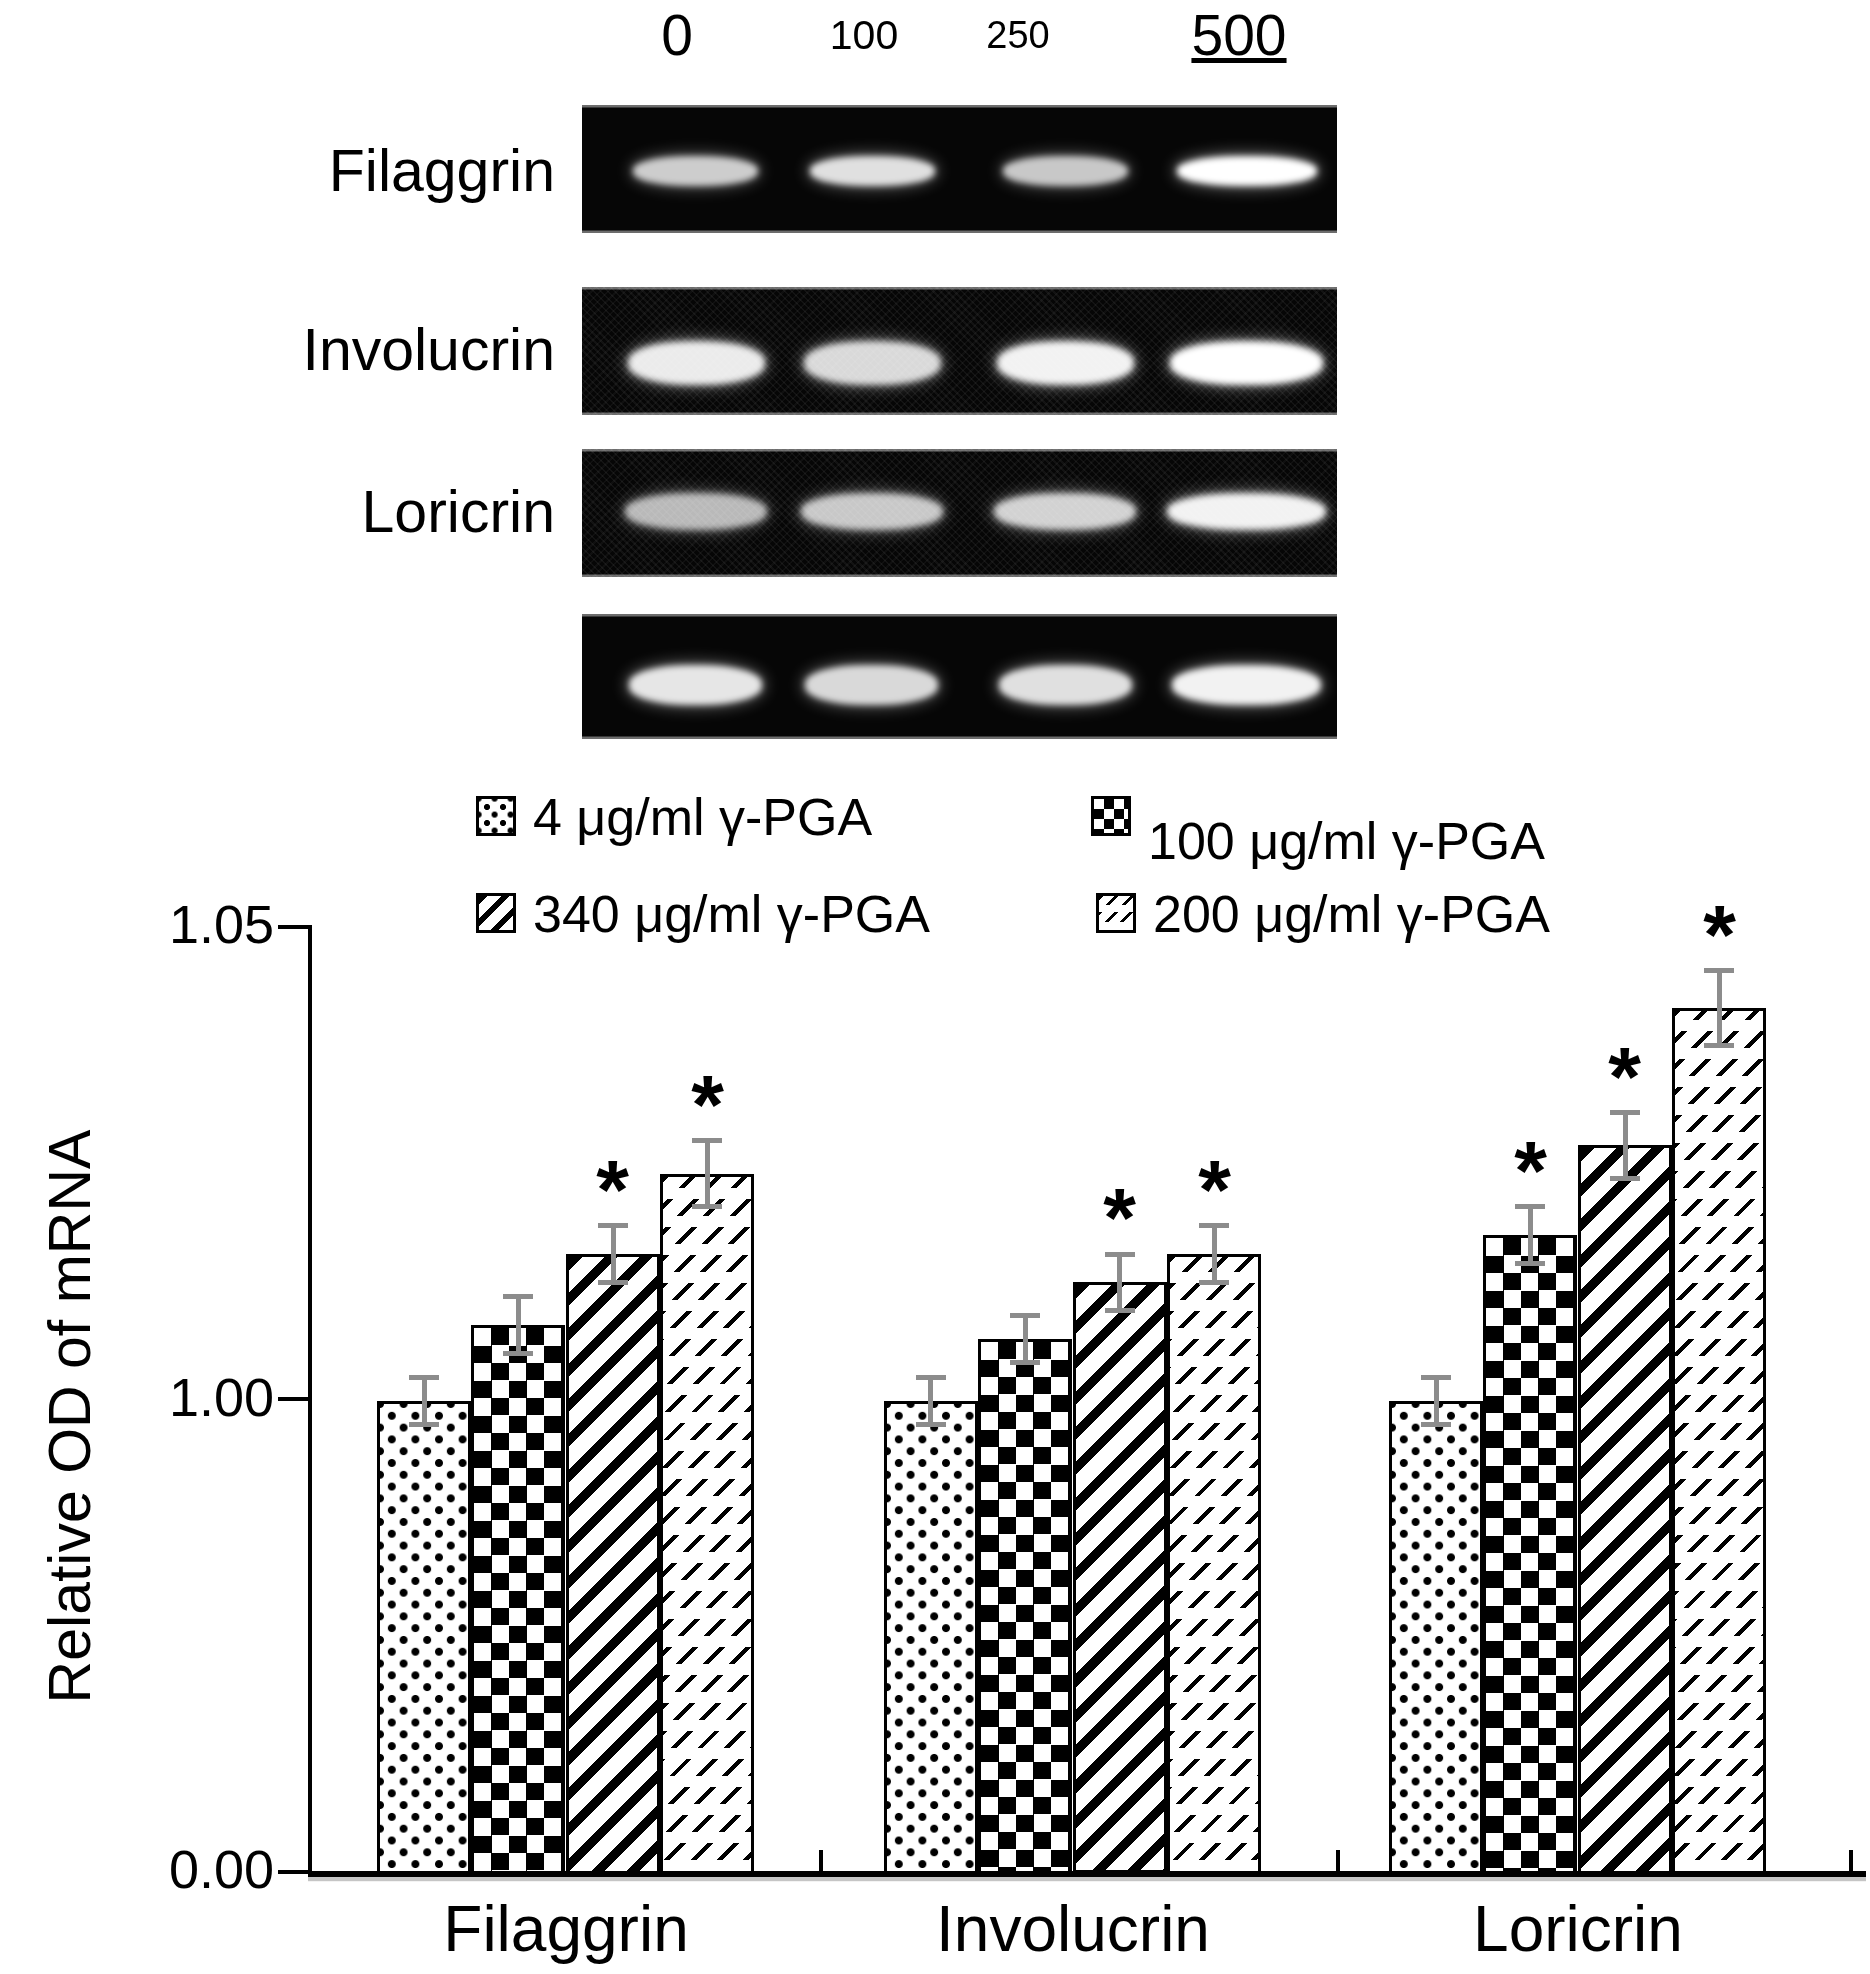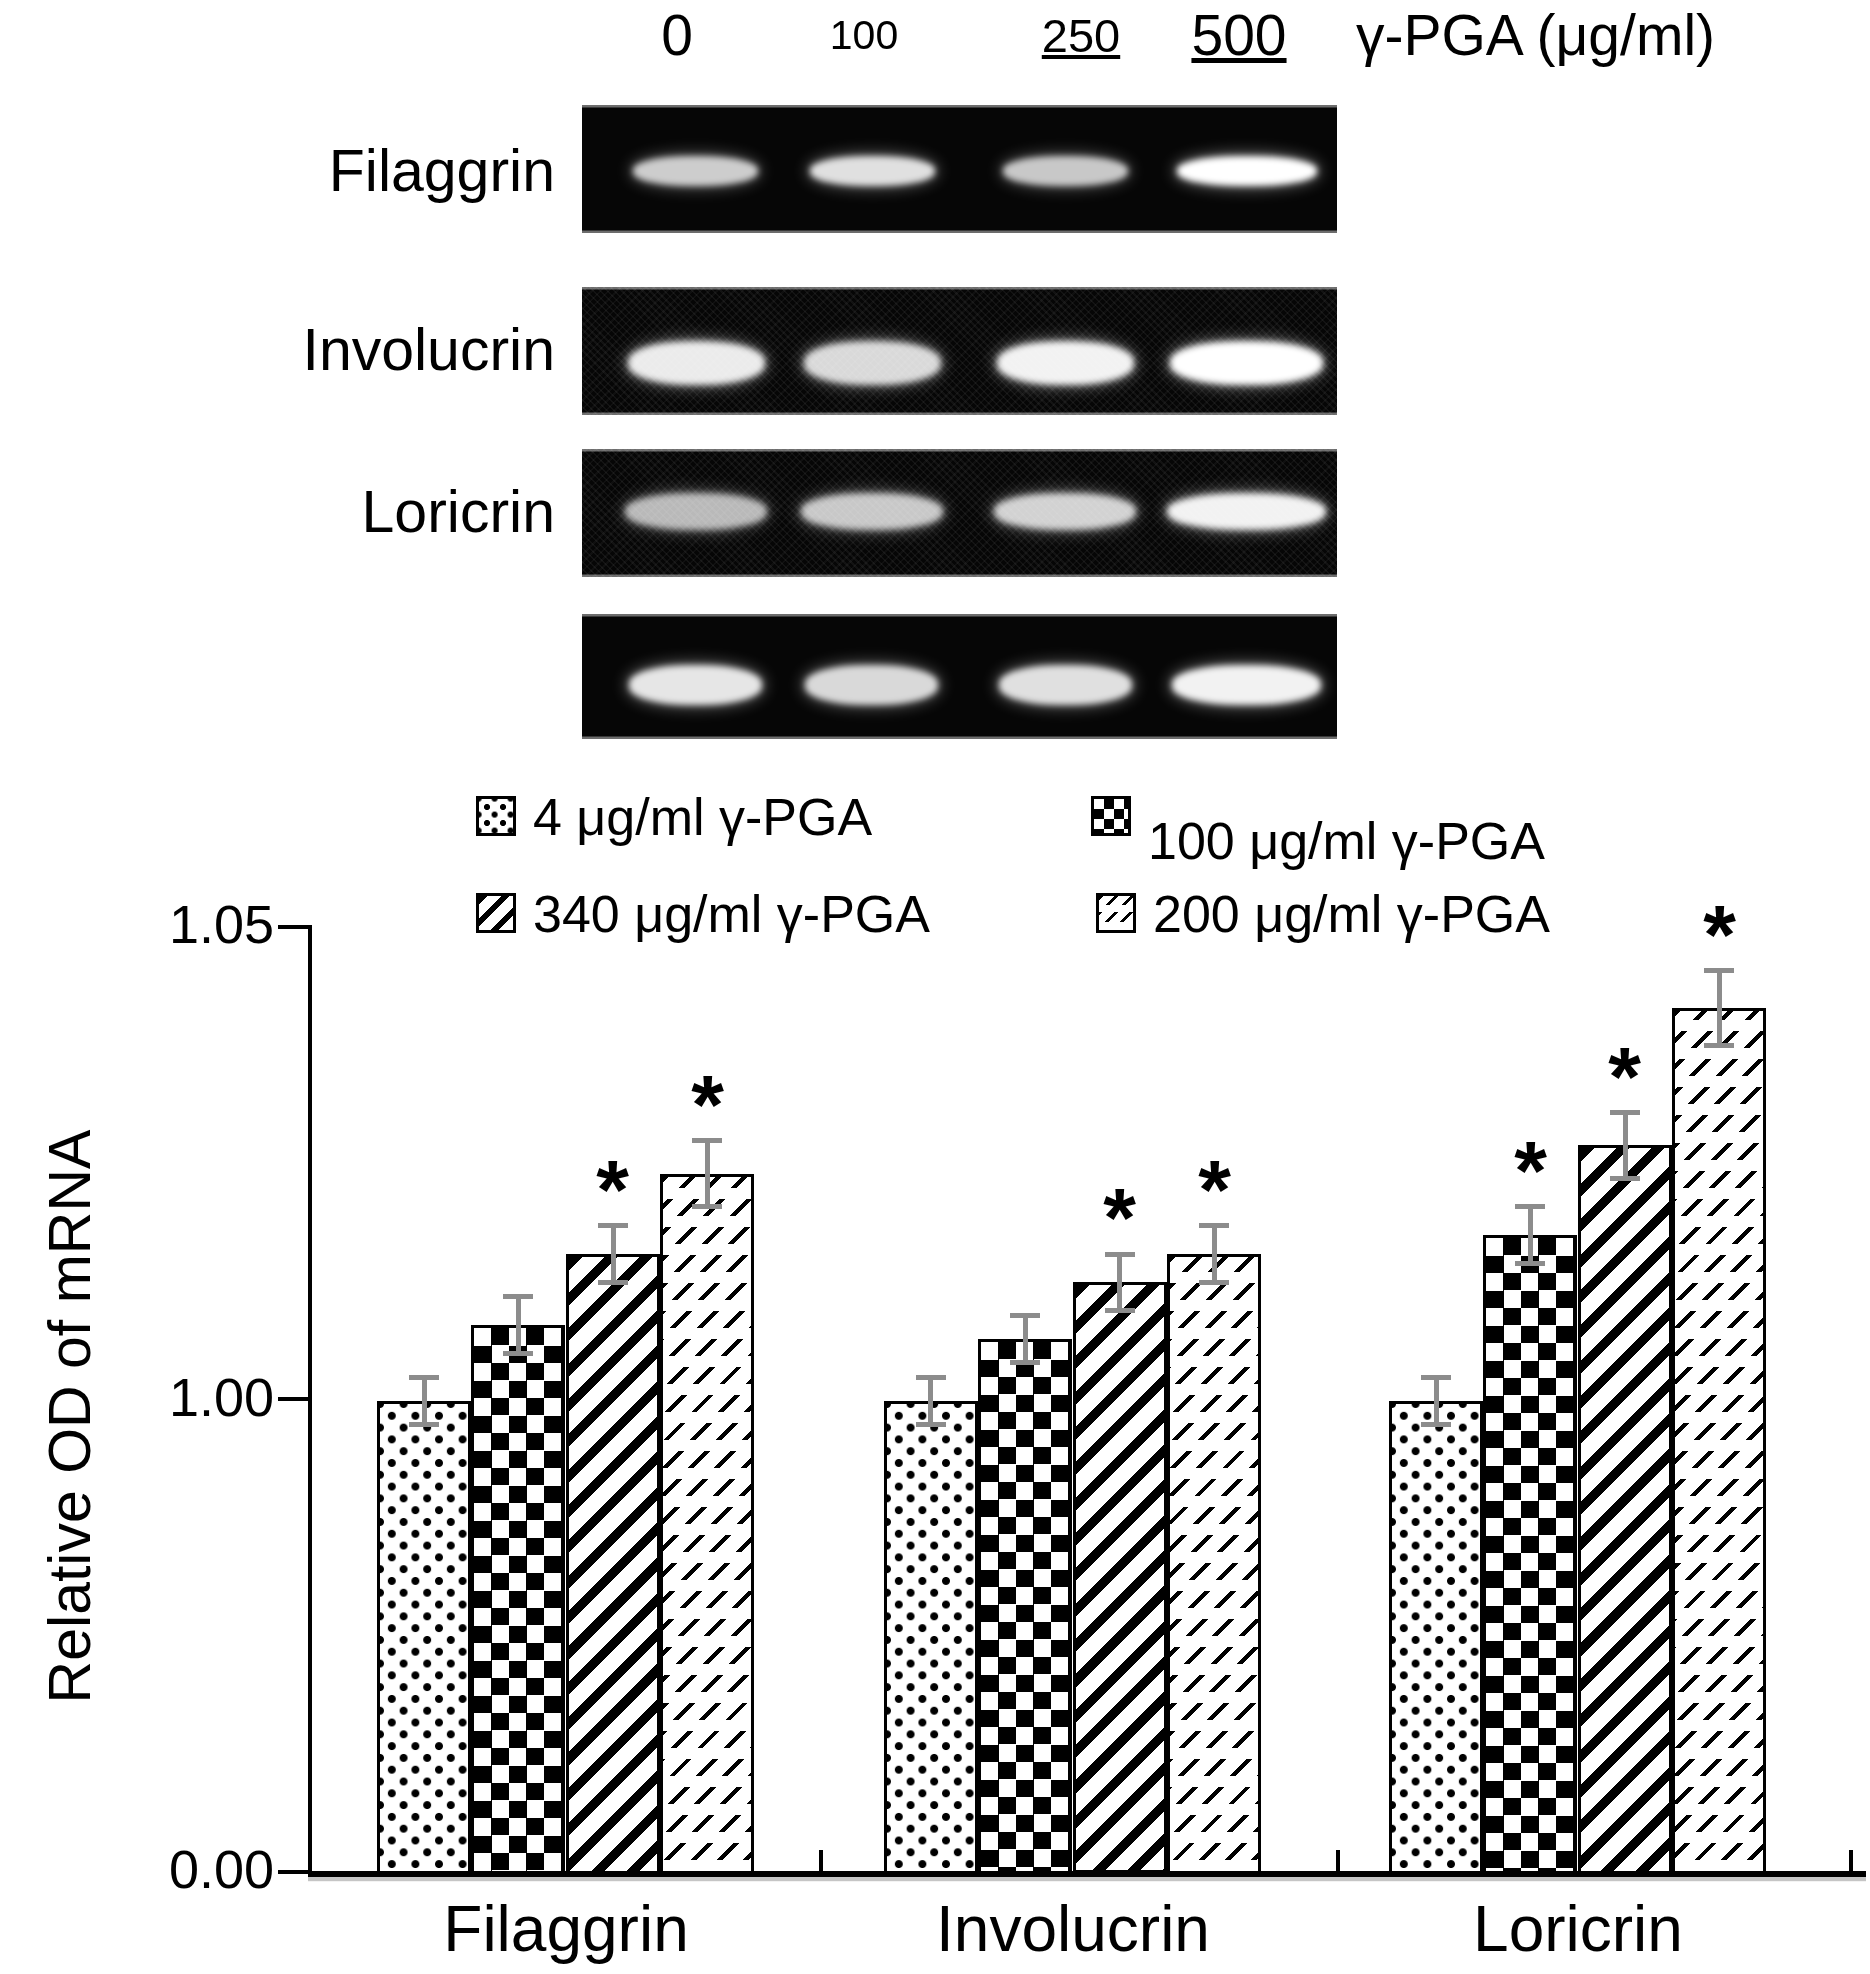--- a/index.html
+++ b/index.html
@@ -52,23 +52,22 @@
   .errline, .errcap { position:absolute; background:#8c8c8c; z-index:5; }
   .star { position:absolute; text-align:center; font-weight:bold; font-size:84px; line-height:84px; z-index:6; }
 </style>
 </head>
 <body>
 
 <div class="fig">
 
   <div class="txt center" style="left:584px; top:4.2px; width:186px; font-size:57px; line-height:63px;">0</div>
   <div class="txt center" style="left:771px; top:4.2px; width:186px; font-size:41px; line-height:63px;text-align:center;">100</div>
-  <div class="txt center" style="left:988px; top:4.2px; width:186px; font-size:47px; line-height:63px;text-decoration:underline;">250</div>
+  <div class="txt center" style="left:925px; top:4.2px; width:186px; font-size:38px; line-height:63px;">250</div>
   <div class="txt center" style="left:1146px; top:4.2px; width:186px; font-size:57px; line-height:63px;text-decoration:underline;">500</div>
-  <div class="txt" style="left:1356px; top:4.2px; font-size:57px; line-height:63px;">γ-PGA (μg/ml)</div>
 
   <div class="txt right" style="left:133px; top:138px; width:422px; font-size:59px; line-height:67px;">Filaggrin</div>
   <div class="txt right" style="left:133px; top:317px; width:422px; font-size:59px; line-height:67px;">Involucrin</div>
   <div class="txt right" style="left:133px; top:479px; width:422px; font-size:59px; line-height:67px;">Loricrin</div>
 
   <div id="gel-layer">
       <div class="gel-panel" style="top: 105px; height: 128px;">
         <div class="band" style="left: 51px; top: 51px; width: 125px; height: 30px; background: rgba(255, 255, 255, 0.8); box-shadow: rgba(255, 255, 255, 0.28) 0px 0px 13.5px 3.4px;"></div>
         <div class="band" style="left: 228px; top: 51px; width: 125px; height: 30px; background: rgba(255, 255, 255, 0.88); box-shadow: rgba(255, 255, 255, 0.31) 0px 0px 13.5px 3.4px;"></div>
         <div class="band" style="left: 421px; top: 51px; width: 125px; height: 30px; background: rgba(255, 255, 255, 0.78); box-shadow: rgba(255, 255, 255, 0.27) 0px 0px 13.5px 3.4px;"></div>

